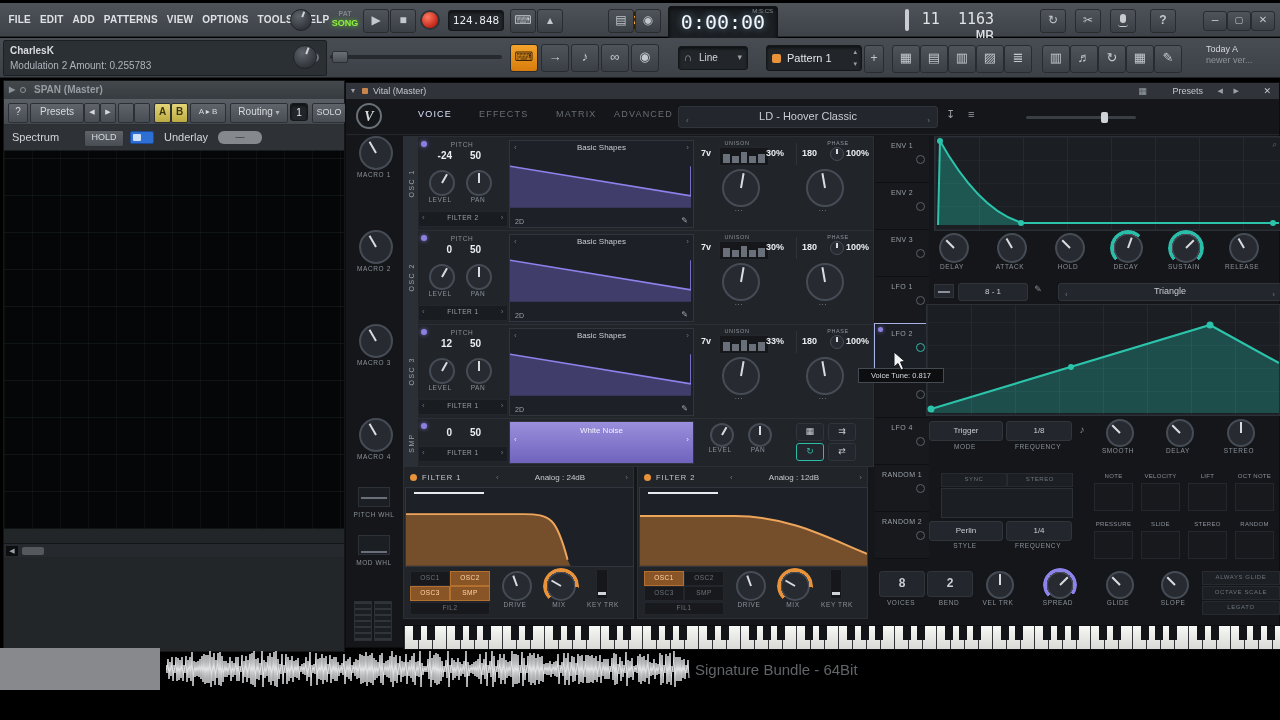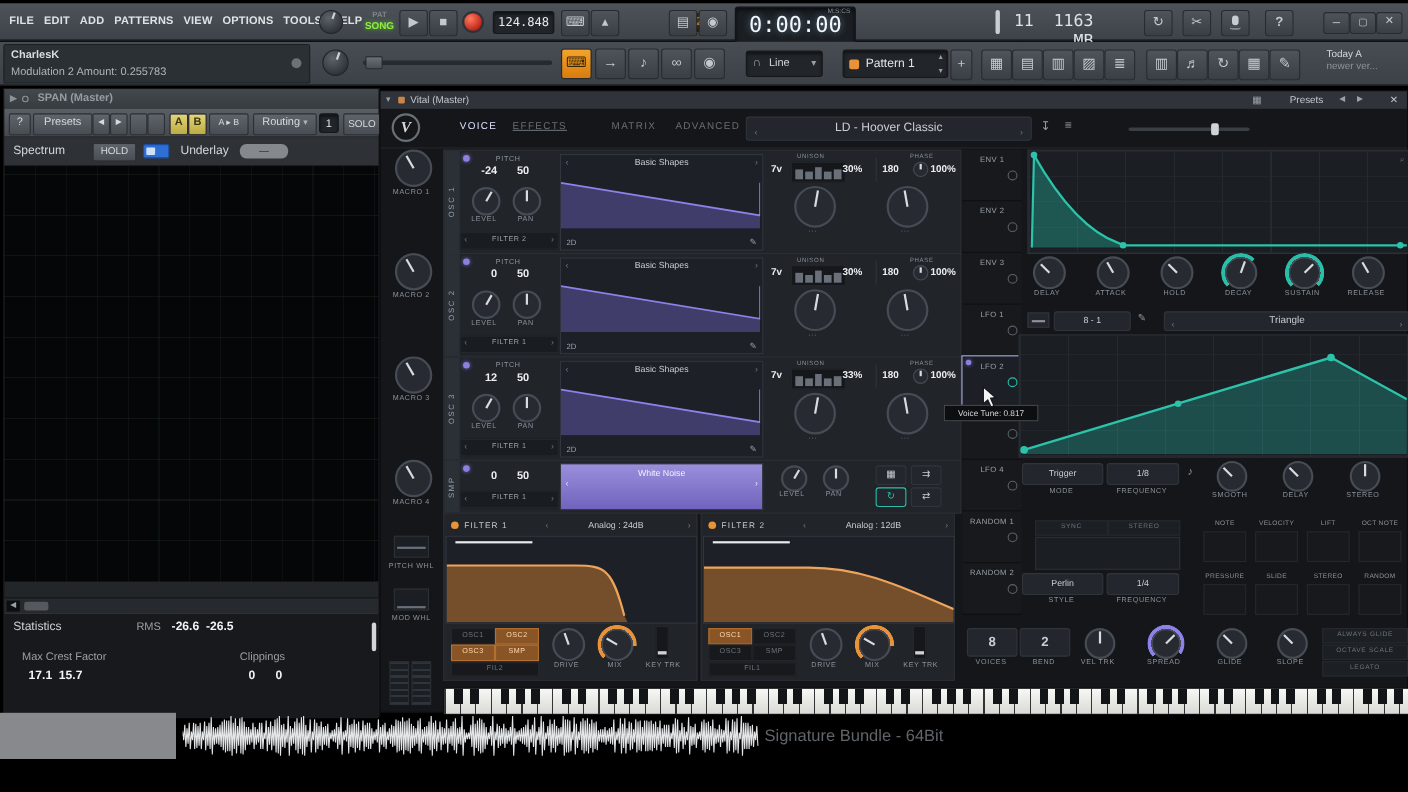--- a/index.html
+++ b/index.html
@@ -125,21 +125,21 @@
       <span class="a" style="left:9px;top:4px;width:6px;height:9px;background:#c8ccd0;border-radius:3px;"></span>
       <span class="a" style="left:7px;top:14px;width:10px;height:3px;border-bottom:1.5px solid #c8ccd0;border-radius:0 0 5px 5px;"></span>
     </div>
     <div class="ico" style="left:1150px;top:6px;font-weight:bold;"><span>?</span></div>
     <div class="ico" style="left:1203px;top:8px;width:22px;height:18px;line-height:16px;"><span>–</span></div>
     <div class="ico" style="left:1227px;top:8px;width:22px;height:18px;line-height:16px;font-size:9px;"><span>▢</span></div>
     <div class="ico" style="left:1251px;top:8px;width:22px;height:18px;line-height:16px;font-size:10px;"><span>✕</span></div>
   </div>
 
   <div class="a secondbar">
-    <div class="a hintpanel" style="left:3px;top:2px;width:279px;height:36px;">
+    <div class="a hintpanel" style="left:3px;top:2px;width:324px;height:36px;">
       <div class="a h1" style="left:6px;top:4px;">CharlesK</div>
       <div class="a h2" style="left:6px;top:19px;">Modulation 2 Amount: 0.255783</div>
       <div class="a" style="right:7px;top:12px;width:9px;height:9px;border-radius:50%;background:#6d7278;"></div>
     </div>
     <div class="a flknob" style="left:293px;top:7px;width:24px;height:24px;"></div>
     <div class="a" style="left:330px;top:17px;width:172px;height:4px;background:#26292d;border-radius:2px;"></div>
     <div class="a" style="left:332px;top:13px;width:16px;height:12px;background:linear-gradient(#6a7077,#4a4f55);border:1px solid #2b2e32;border-radius:2px;"></div>
     <div class="ico s2" style="left:510px;top:6px;background:linear-gradient(#f3a42b,#d87c0d);color:#3a2406;"><span>⌨</span></div>
     <div class="ico s2" style="left:541px;top:6px;"><span>→</span></div>
     <div class="ico s2" style="left:571px;top:6px;"><span>♪</span></div>
@@ -200,48 +200,38 @@
           <span class="a" style="left:2px;top:2px;width:8px;height:7px;background:#cfe0f8;border-radius:1px;"></span>
         </div>
       <span class="a" style="left:160px;top:6px;font-size:11px;">Underlay</span>
       <div class="a" style="left:214px;top:6px;width:44px;height:13px;background:#85898e;border-radius:6px;color:#2b2e32;font-size:9px;line-height:12px;text-align:center;"><span>—</span></div>
     </div>
     <div class="a spec"></div>
     <div class="a" style="left:0;top:462px;width:100%;height:14px;background:#26292d;border-top:1px solid #131518;">
       <span class="a" style="left:2px;top:2px;width:12px;height:10px;background:#0c0e10;color:#9aa0a6;font-size:7px;text-align:center;line-height:10px;">◀</span>
       <span class="a" style="left:18px;top:3px;width:22px;height:8px;background:#55595e;border-radius:2px;"></span>
     </div>
-    <div class="a statbox">
-      <span class="a stattitle" style="left:8px;top:6px;">Statistics</span>
-      <span class="a statlbl" style="left:120px;top:7px;">RMS</span>
-      <span class="a statval" style="left:152px;top:6px;">-26.6  -26.5</span>
-      <span class="a statlbl" style="left:16px;top:34px;">Max Crest Factor</span>
-      <span class="a statval" style="left:22px;top:50px;">17.1  15.7</span>
-      <span class="a statlbl" style="left:214px;top:34px;">Clippings</span>
-      <span class="a statval" style="left:222px;top:50px;">0      0</span>
-      <span class="a" style="right:2px;top:8px;width:4px;height:26px;background:#d2d6da;border-radius:2px;"></span>
-    </div>
   </div>
 
   <div class="a vitalwin">
     <div class="a vtitle">
       <span class="a" style="left:5px;top:0;font-size:8px;color:#9aa0a6;">▾</span>
       <span class="a" style="left:16px;top:5px;width:6px;height:6px;background:#c9854a;border-radius:1px;"></span>
       <span class="a" style="left:27px;">Vital (Master)</span>
       <span class="a" style="right:132px;top:0;font-size:9px;color:#9aa0a6;">▦</span>
       <span class="a" style="right:76px;top:0;">Presets</span>
       <span class="a" style="right:56px;top:0;font-size:7px;color:#9aa0a6;">◀</span>
       <span class="a" style="right:40px;top:0;font-size:7px;color:#9aa0a6;">▶</span>
       <span class="a" style="right:8px;top:0;font-size:9px;color:#c3c8cd;">✕</span>
     </div>
 
     <div class="a" style="left:0;top:16px;width:100%;height:36px;background:#141619;border-bottom:1px solid #23262b;">
       <div class="a" style="left:10px;top:4px;width:26px;height:26px;border:2px solid #697077;border-radius:50%;color:#d5d9dd;text-align:center;font:italic 700 14px/24px 'Liberation Serif',serif;">V</div>
       <span class="vtab-lbl on" style="left:72px;">VOICE</span>
-      <span class="vtab-lbl" style="left:120px;text-decoration:underline;">EFFECTS</span>
+      <span class="vtab-lbl" style="left:133px;">EFFECTS</span>
       <span class="vtab-lbl" style="left:210px;">MATRIX</span>
       <span class="vtab-lbl" style="left:268px;">ADVANCED</span>
       <div class="vpanel" style="left:332px;top:7px;width:258px;height:20px;font-size:11px;line-height:19px;">
         <span class="a chev" style="left:7px;top:4px;">‹</span>
         <span>LD - Hoover Classic</span>
         <span class="a chev" style="right:7px;top:4px;">›</span>
       </div>
       <span class="a" style="left:600px;top:9px;font-size:11px;color:#9aa0a6;">↧</span>
       <span class="a" style="left:622px;top:9px;font-size:11px;color:#9aa0a6;">≡</span>
       <div class="a" style="left:680px;top:17px;width:110px;height:3px;background:#3a3f46;border-radius:2px;"></div>

